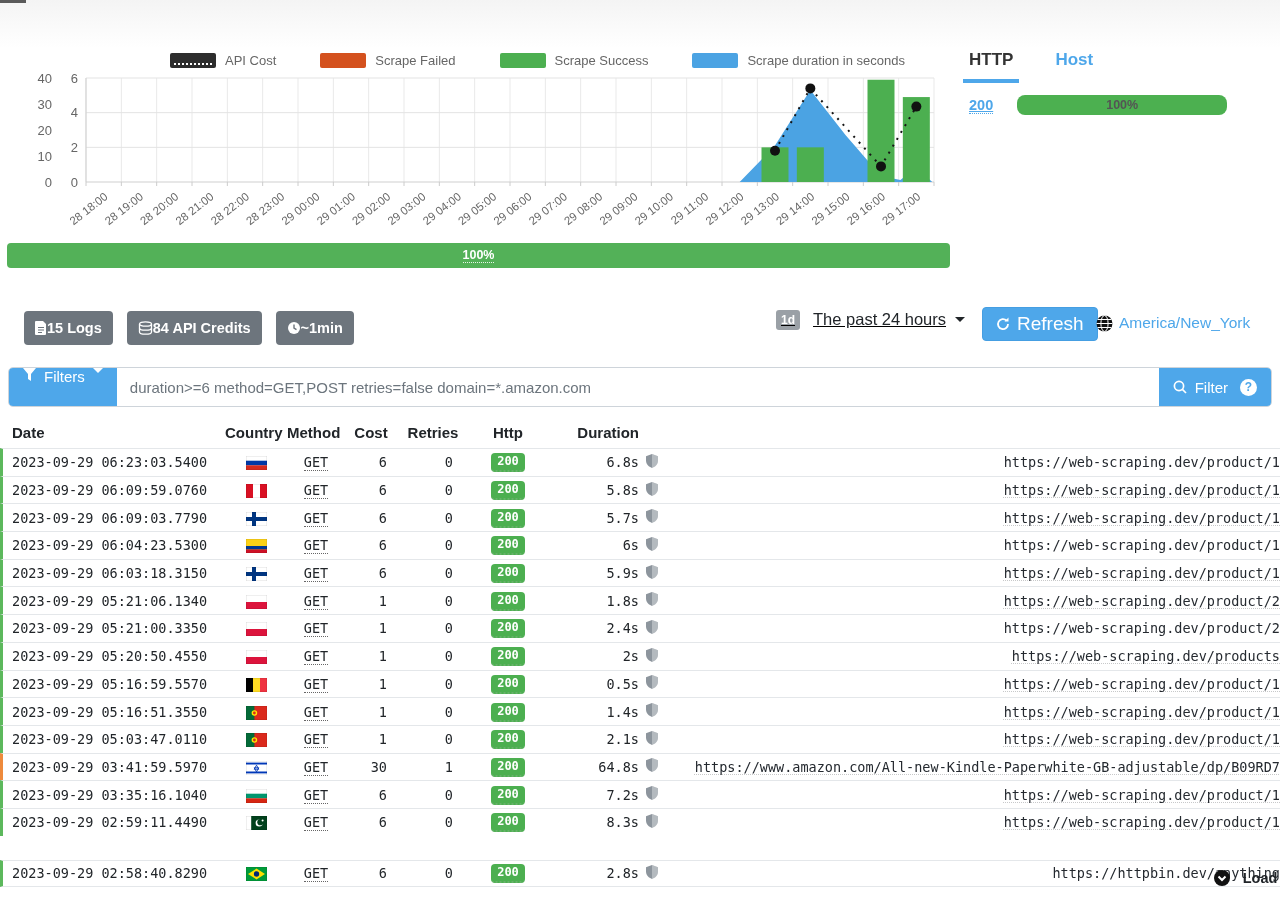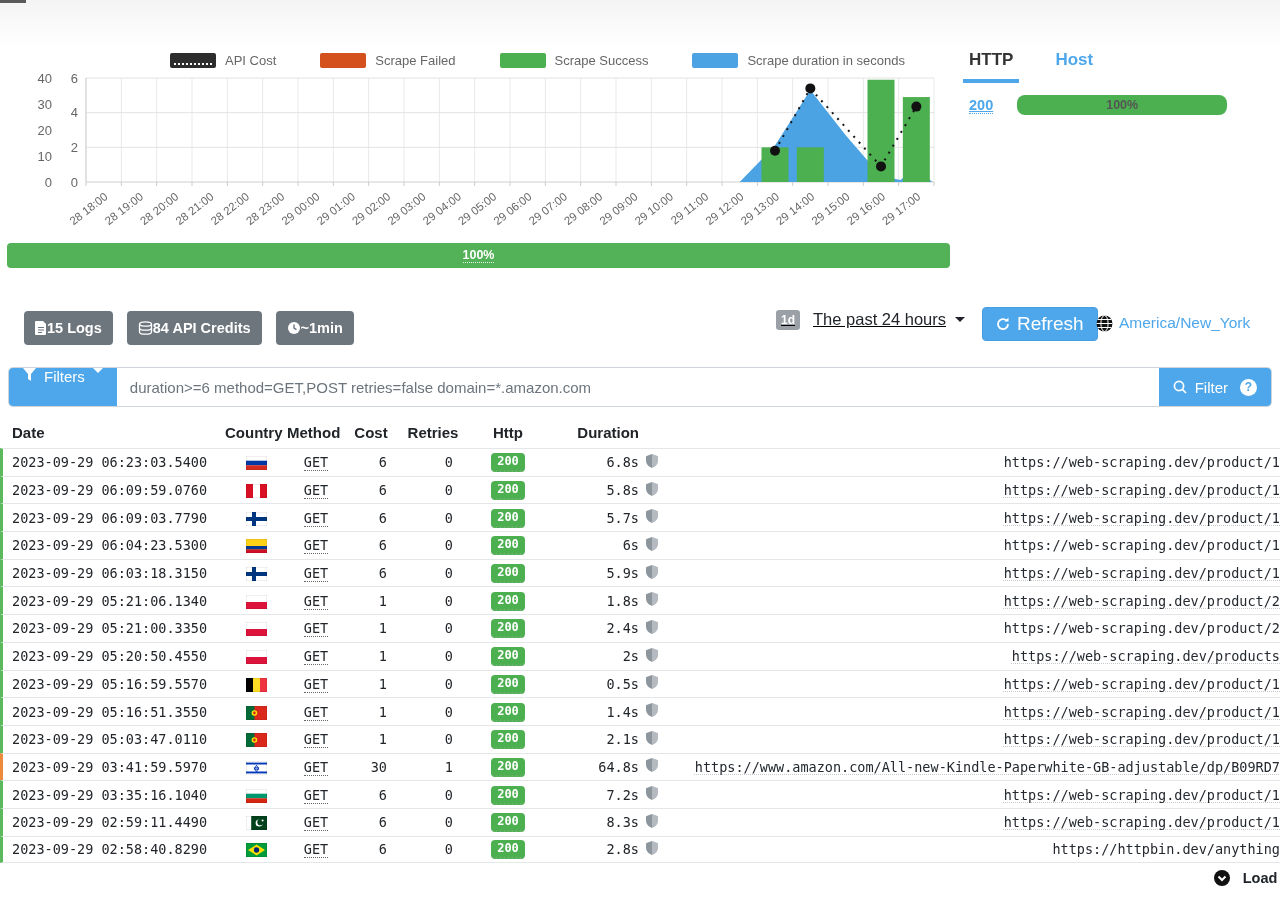--- a/index.html
+++ b/index.html
@@ -52,21 +52,21 @@
 
   
   #log-table { position:absolute; left:0; top:418px; width:1280px; }
   .thead, .trow { display:grid; grid-template-columns:222px 62px 58px 52px 72px 78px 92px 26px 1fr; align-items:center; }
   .thead { height:30px; font-size:15px; font-weight:bold; color:#212529; border-left:3px solid transparent; padding-bottom:2px; }
   .thead .h-date { padding-left:9px; }
   .thead .h-cost, .thead .h-retries, .thead .h-http { text-align:center; }
   .thead .h-duration { text-align:right; }
   .thead .h-url { color:#4ea7ea; padding-left:10px; }
   .trow { height:27.7px; border-top:1px solid #e4e7ea; border-left:3px solid #5cb85c; font-family:"DejaVu Sans Mono", monospace; font-size:13.5px; color:#212529; background:#fff; }
-  .trow:last-of-type { border-bottom:1px solid #e4e7ea; }
+  .trow:last-of-type { border-bottom:1px solid #e4e7ea;margin-top:24px; }
   .trow.warning { border-left-color:#ee8a3c; }
   .c-date { padding-left:9px; white-space:nowrap; }
   .c-flag { text-align:center; }
   .c-flag svg { vertical-align:middle; }
   .c-method { text-align:center; }
   .c-method span { border-bottom:1px dotted #666; }
   .c-cost { text-align:right; padding-right:10px; }
   .c-retries { text-align:right; padding-right:16px; }
   .c-http { text-align:center; }
   .http-badge { display:inline-block; background:#4caf50; color:#fff; font-size:12px; font-weight:bold; padding:1px 6px 2px 6px; border-radius:4px; border-bottom:2px dotted #67b26a; }

